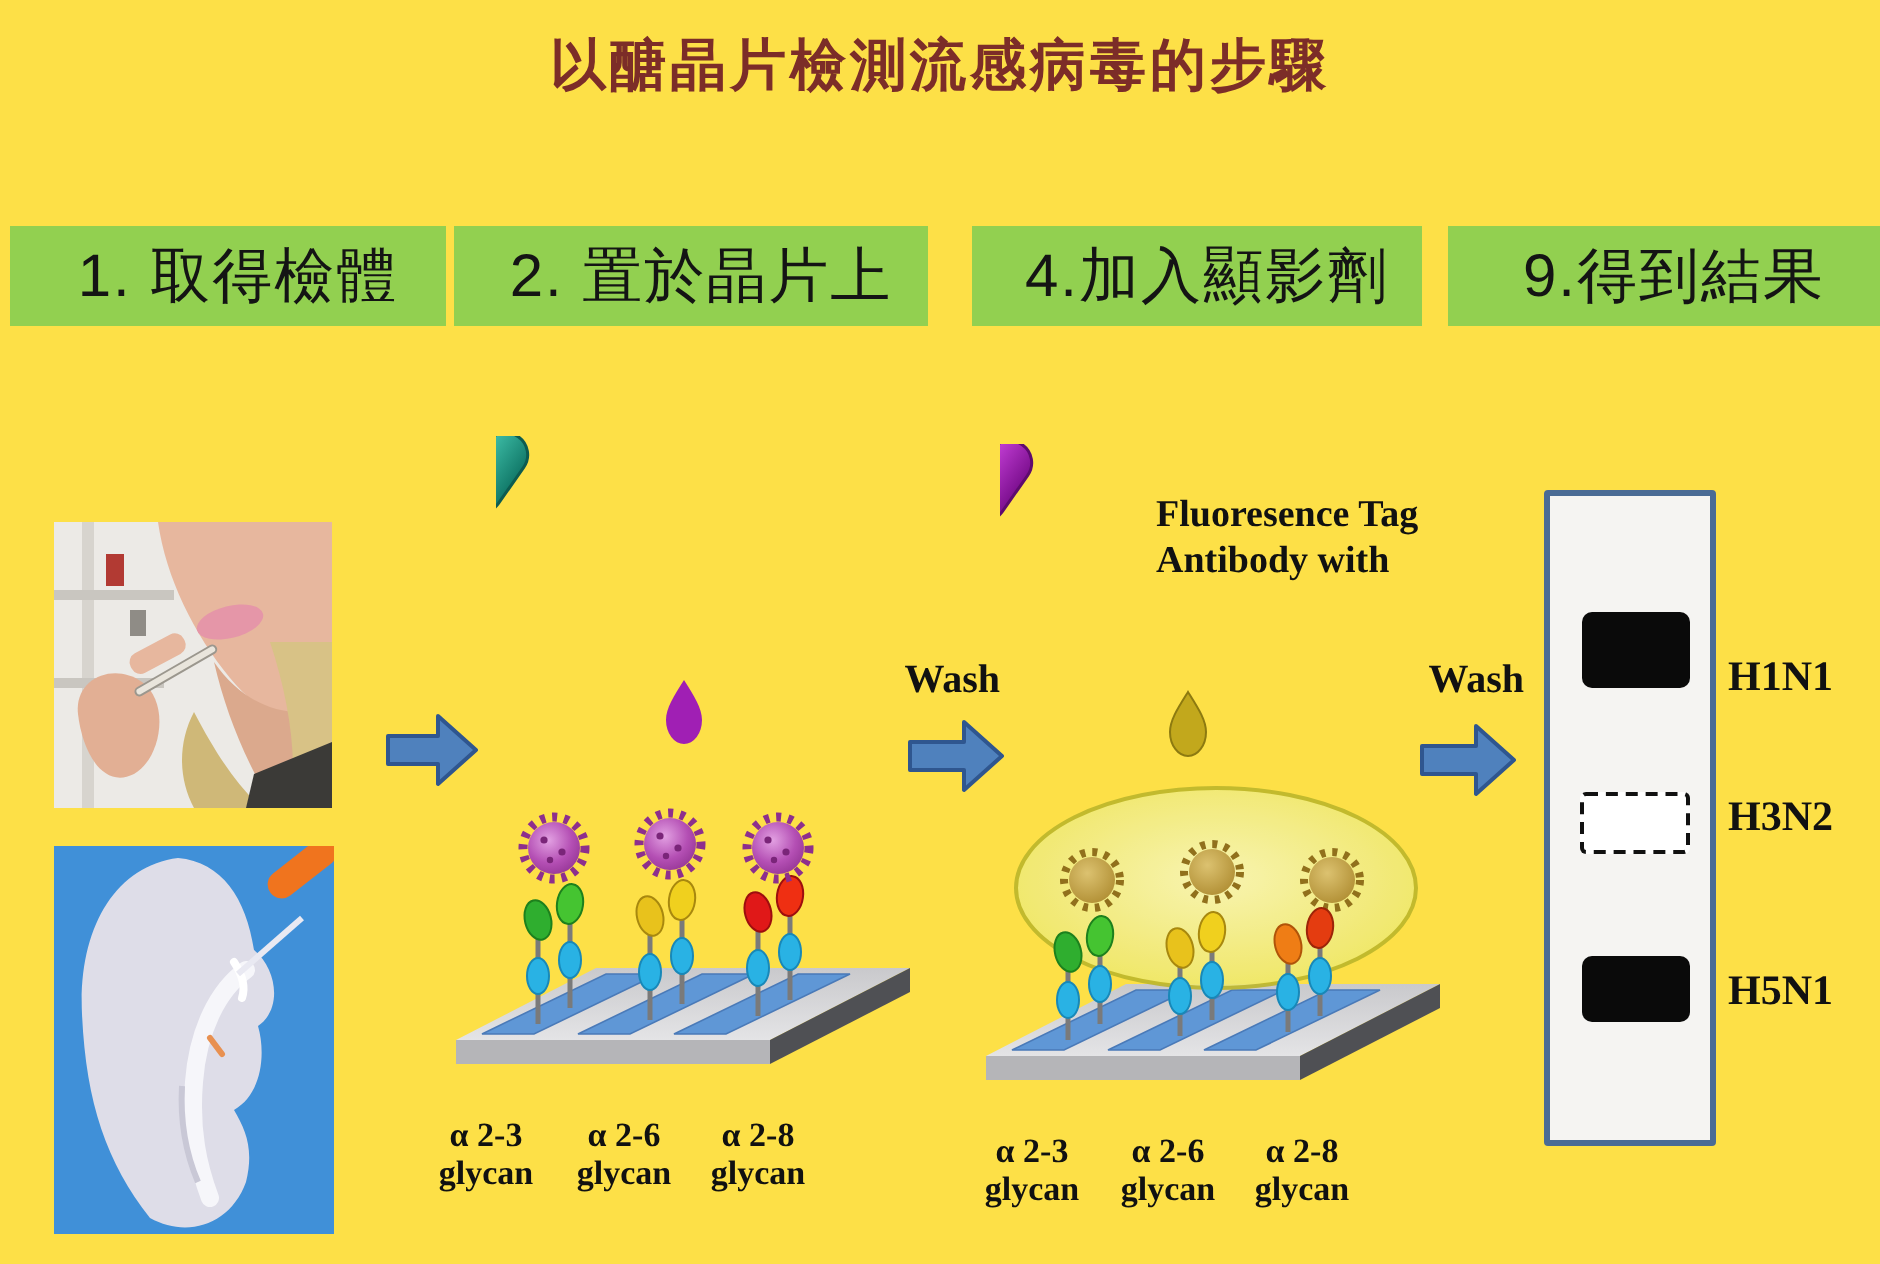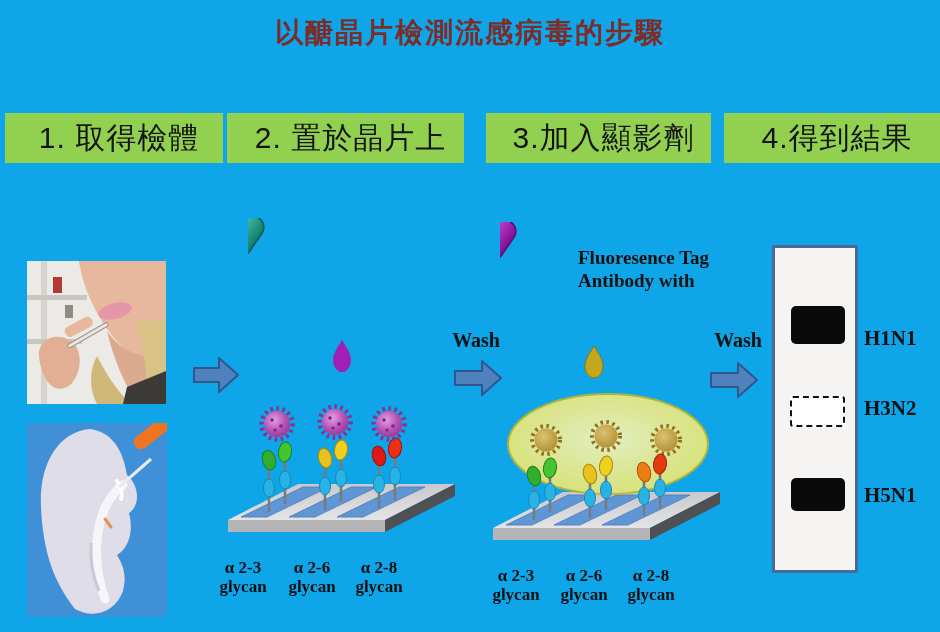--- a/index.html
+++ b/index.html
@@ -1,17 +1,17 @@
 <!DOCTYPE html>
 <html><head>
 <meta charset="utf-8">
 <style>
   html,body{margin:0;padding:0;background:#ffffff;}
   #canvas{
-    position:relative;width:940px;height:632px;background:#0ea5e9;overflow:hidden;
+    position:relative;width:940px;height:632px;background:#fde047;overflow:hidden;
     font-family:"Liberation Sans",sans-serif;
   }
   .abs{position:absolute;}
   
   #title{
     top:14px;left:0;width:940px;text-align:center;
     font-size:28px;font-weight:bold;letter-spacing:2px;color:#7c2d28;
   }
   
   .step-header{
@@ -53,22 +53,22 @@
 </style>
 </head>
 <body>
 
 <div id="canvas">
 
   <div id="title" class="abs">以醣晶片檢測流感病毒的步驟</div>
 
   <div id="hdr1" class="abs step-header">1. 取得檢體</div>
   <div id="hdr2" class="abs step-header">2. 置於晶片上</div>
-  <div id="hdr3" class="abs step-header">3.加入顯影劑</div>
-  <div id="hdr4" class="abs step-header">4.得到結果</div>
+  <div id="hdr3" class="abs step-header">4.加入顯影劑</div>
+  <div id="hdr4" class="abs step-header">9.得到結果</div>
 
   <svg class="abs" style="left:27px;top:261px;" width="139" height="143" viewBox="0 0 139 143">
     <rect x="0" y="0" width="139" height="143" fill="#eceae6"></rect>
     <rect x="14" y="0" width="6" height="143" fill="#d7d4ce"></rect>
     <rect x="0" y="34" width="60" height="5" fill="#c9c6c0"></rect>
     <rect x="0" y="78" width="55" height="5" fill="#c9c6c0"></rect>
     <rect x="26" y="16" width="9" height="16" fill="#b23a33"></rect>
     <rect x="38" y="44" width="8" height="13" fill="#8f8c86"></rect>
     <rect x="24" y="90" width="26" height="22" fill="#d2cfc9"></rect>
 

